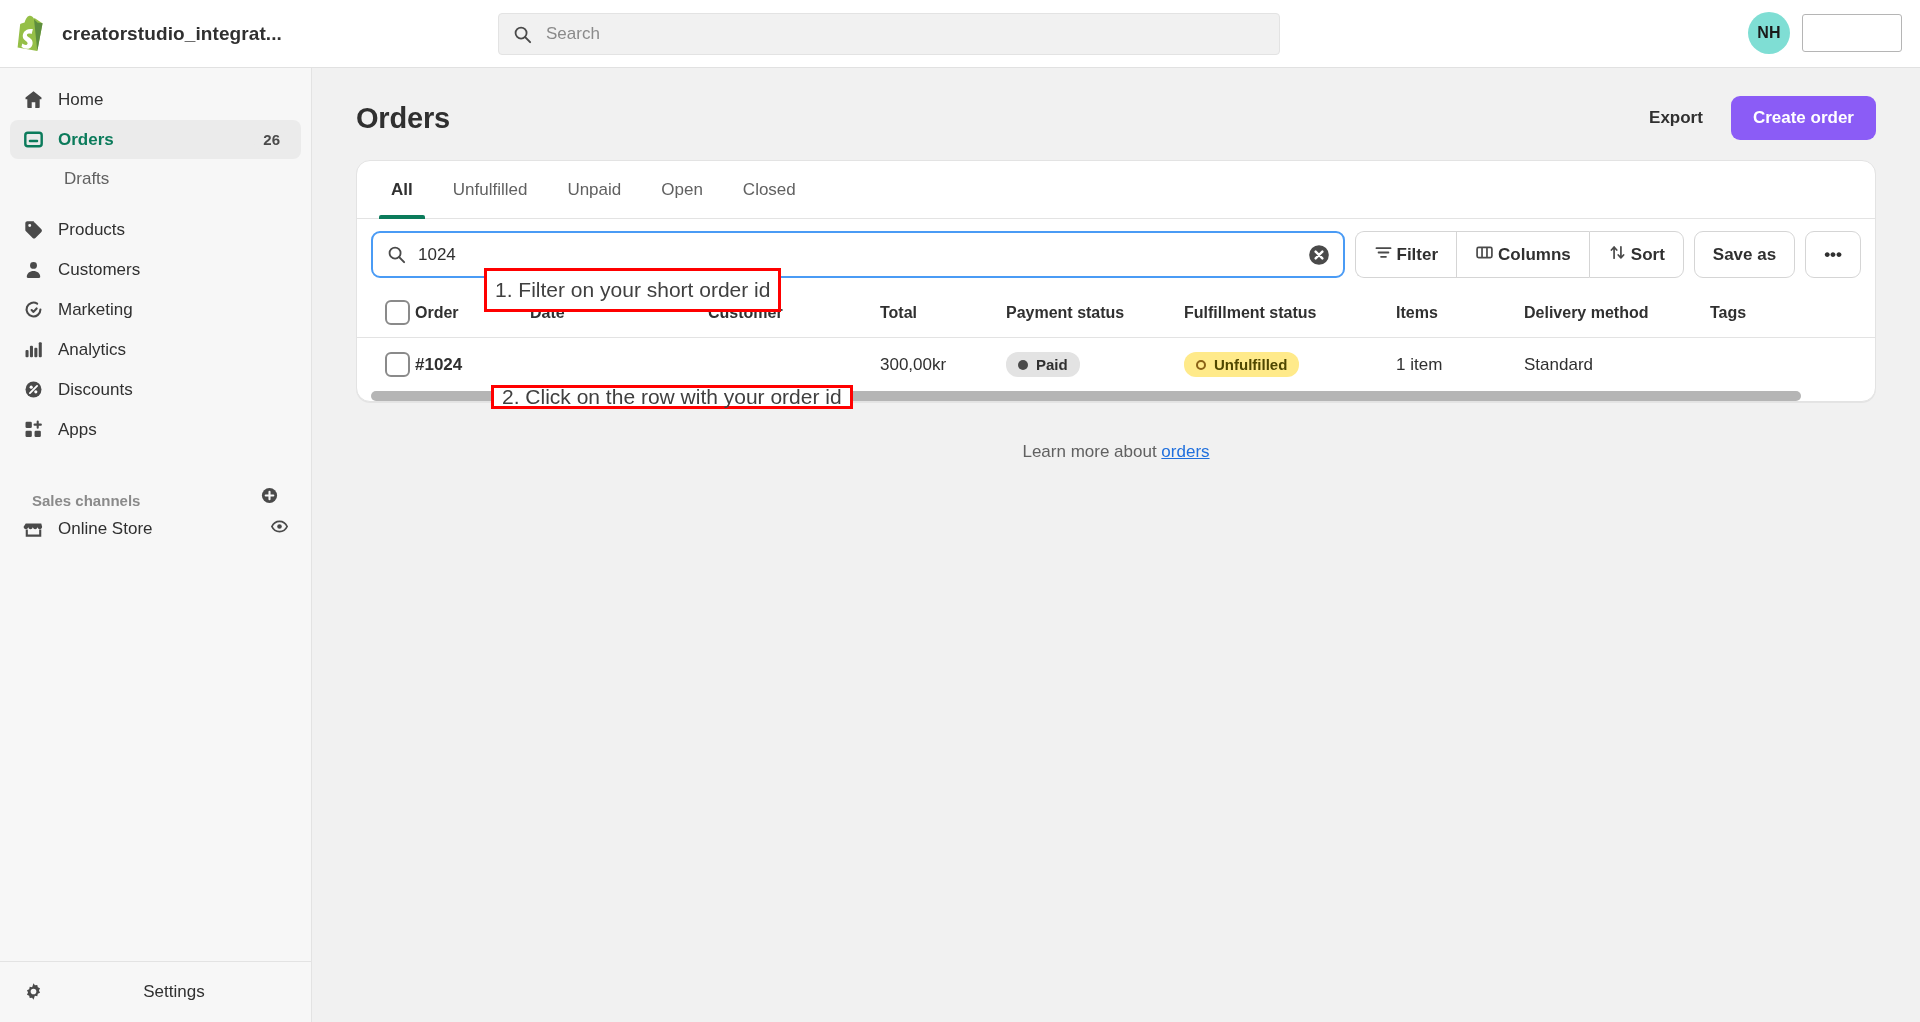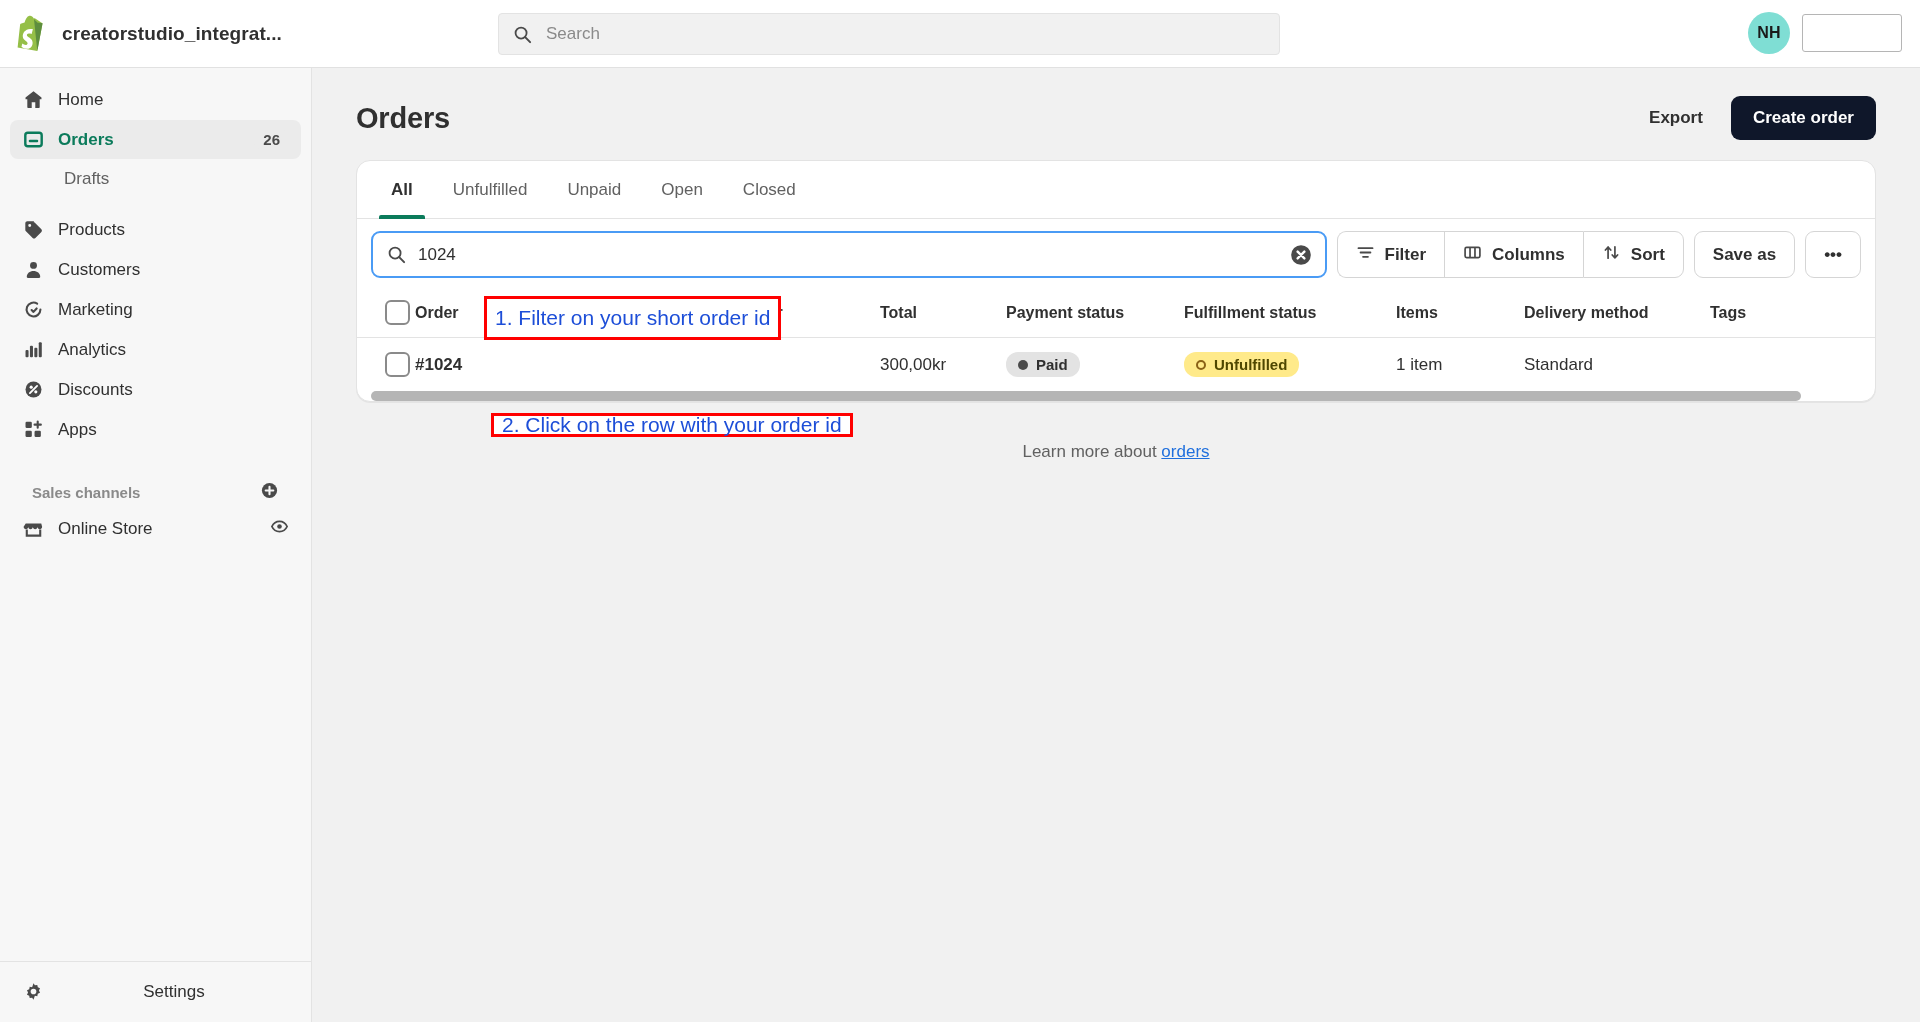--- a/index.html
+++ b/index.html
@@ -69,21 +69,21 @@
     background: #ebebeb; color: #4a4a4a; font-size: 15px; font-weight: bold;
     border-radius: 9px; padding: 2px 9px; min-width: 34px; text-align: center;
   }
   .nav-sub {
     display: flex; align-items: center;
     height: 38px; padding-left: 54px; border-radius: 8px;
     font-size: 17px; color: #616161; cursor: pointer;
   }
   .nav-gap { height: 12px; }
   .section-head {
-    display: flex; align-items: center; justify-content: space-between;
+    display: flex; align-items: flex-end; justify-content: space-between;
     padding: 0 22px 0 22px; height: 34px; margin-top: 26px; gap: 42px;
   }
   .section-title { font-size: 15px; color: #8a8a8a; font-weight: bold; }
   .settings-row {
     position: absolute; bottom: 0; left: 0; width: 312px;
     border-top: 1px solid #e3e3e3; padding: 10px; text-align: center;
   }
 
   
   .main { position: absolute; top: 68px; left: 312px; width: 1608px; height: 954px; overflow: hidden; }
@@ -91,21 +91,21 @@
     display: flex; align-items: center;
     padding: 28px 44px 20px 44px;
   }
   .page-title { font-size: 29px; font-weight: bold; color: #303030; letter-spacing: -.2px; }
   .page-actions { margin-left: auto; display: flex; align-items: center; gap: 18px; }
   .btn-plain {
     background: transparent; border: none; font-family: inherit;
     font-size: 17px; color: #303030; font-weight: bold; cursor: pointer; padding: 8px 10px;
   }
   .btn-primary {
-    background: #0f172a; color: #fff; border: none; border-radius: 9px;
+    background: #8b5cf6; color: #fff; border: none; border-radius: 9px;
     font-family: inherit; font-size: 17px; font-weight: bold;
     padding: 12px 22px; cursor: pointer;
   }
 
   .card {
     margin: 0 44px; background: #ffffff;
     border: 1px solid #e3e3e3; border-radius: 14px;
     box-shadow: 0 1px 0 rgba(0,0,0,.05);
     overflow: hidden;
   }
@@ -127,21 +127,21 @@
     display: flex; align-items: center; padding: 0 14px; gap: 12px;
   }
   .searchfield .mag { width: 19px; height: 19px; flex: none; }
   .sf-value { font-size: 17px; color: #303030; white-space: nowrap; }
   .clear-btn {
     position: absolute; right: 12px; top: 50%; transform: translateY(-50%);
     width: 24px; height: 24px; cursor: pointer;
   }
   .btn-group { display: flex; }
   .btn-tool {
-    display: flex; align-items: center; gap: 10px;
+    display: flex; align-items: center; gap: 4px;
     height: 47px; padding: 0 18px; background: #fff;
     border: 1px solid #d5d5d5; font-family: inherit;
     font-size: 17px; font-weight: bold; color: #303030; cursor: pointer;
   }
   .btn-group .btn-tool { border-right-width: 0; }
   .btn-group .btn-tool:first-child { border-radius: 9px 0 0 9px; }
   .btn-group .btn-tool:last-child { border-radius: 0 9px 9px 0; border-right-width: 1px; }
   .btn-solo { border-radius: 9px; }
 
   table.orders { width: 100%; border-collapse: collapse; table-layout: fixed; }
@@ -178,21 +178,21 @@
   .hscroll { height: 10px; padding: 0 14px 8px 14px; }
   .hscroll .track { height: 10px; background: #b5b5b5; border-radius: 5px; width: 96%; }
 
   .learn-more { text-align: center; margin-top: 40px; font-size: 17px; color: #616161; }
   .learn-more a { color: #1f6fdd; text-decoration: underline; cursor: pointer; }
 
   
   .annot {
     position: absolute; border: 3px solid #ff0000; background: #ffffff;
     display: flex; align-items: center; padding: 0 8px;
-    font-size: 21px; color: #1d4ed8; white-space: nowrap; z-index: 30; margin-top: 28px;
+    font-size: 21px; color: #404040; white-space: nowrap; z-index: 30;
   }
   #annot-1 { left: 484px; top: 268px; height: 44px; }
   #annot-2 { left: 491px; top: 385px; height: 24px; }
 </style>
 </head>
 <body>
 
 <div class="topbar">
   <div class="brand">
     <span class="shopify-logo">

